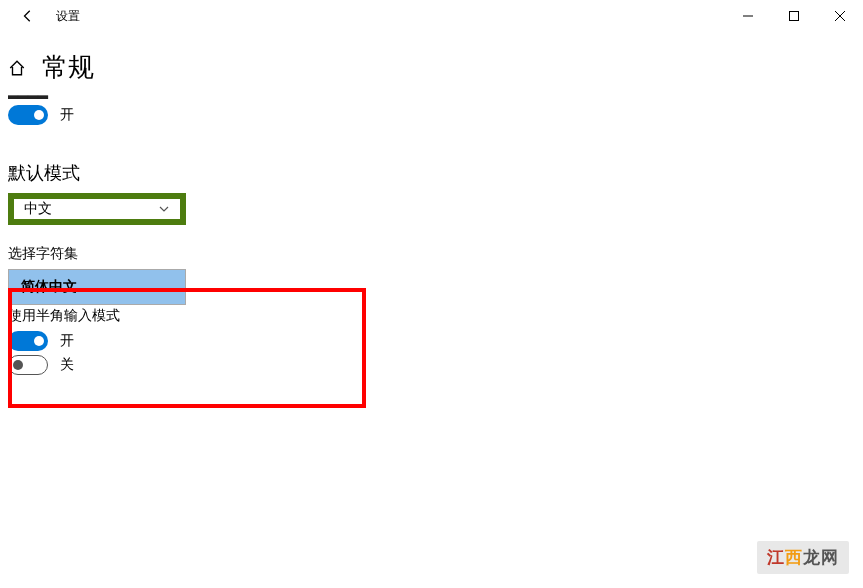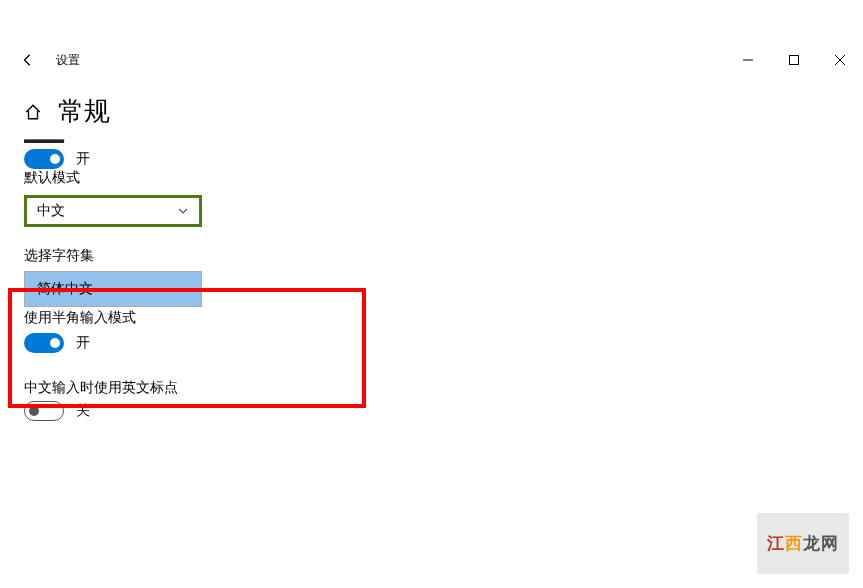--- a/index.html
+++ b/index.html
@@ -9,21 +9,20 @@
       width: 863px;
       height: 588px;
       overflow: hidden;
       position: relative;
     }
     .titlebar {
       height: 32px;
       display: flex;
       align-items: center;
       padding-left: 18px;
-      margin-top: 44px;
     }
     .back-btn {
       width: 20px;
       height: 20px;
       display: flex;
       align-items: center;
       justify-content: center;
       cursor: pointer;
       font-size: 16px;
     }
@@ -37,21 +36,21 @@
     }
     .win-ctrl {
       width: 46px;
       height: 30px;
       display: flex;
       align-items: center;
       justify-content: center;
       cursor: pointer;
     }
     .content {
-      padding: 0 24px;
+      padding: 0 8px;
     }
     .page-header {
       display: flex;
       align-items: center;
       margin-top: 18px;
       margin-bottom: 4px;
     }
     .home-icon {
       width: 18px;
       height: 18px;
@@ -95,32 +94,33 @@
       top: 50%;
       transform: translateY(-50%);
     }
     .toggle.on .knob { background: #fff; right: 4px; }
     .toggle.off .knob { background: #555; left: 4px; }
     .toggle-label {
       margin-left: 12px;
       font-size: 14px;
     }
     .section-title {
-      font-size: 14px;
+      font-size: 18px;
       font-weight: 500;
+      margin-top: 36px;
     }
     .field-label {
       font-size: 14px;
       margin-top: 26px;
     }
     .select-box {
       margin-top: 8px;
       width: 178px;
       height: 32px;
-      border: 3px solid #4d7c0f;
+      border: 6px solid #4d7c0f;
       display: flex;
       align-items: center;
       justify-content: space-between;
       padding: 0 10px;
       cursor: pointer;
       font-size: 14px;
       background: #fff;
     }
     .chevron {
       width: 12px;
@@ -142,36 +142,37 @@
     .dropdown-open {
       margin-top: 6px;
       width: 178px;
       border: 1px solid #aaa;
       background: #f2f2f2;
       font-size: 14px;
     }
     .dropdown-item {
       padding: 8px 12px;
       cursor: pointer;
+      font-weight: bold;
     }
     .dropdown-item.selected {
       background: #91c1ec;
       color: #000;
     }
     .behind-label {
       font-size: 14px;
       margin-top: 2px;
       color: #000000;
     }
     .watermark {
       position: absolute;
       right: 14px;
       bottom: 14px;
       background: #e8e8e8;
-      padding: 19px 10px;
+      padding: 5px 10px;
       border-radius: 2px;
       font-size: 17px;
       letter-spacing: 1px;
     }
     .watermark .c1 { color: #c0392b; font-weight: bold; }
     .watermark .c2 { color: #f39c12; font-weight: bold; }
     .watermark .c3 { color: #555; font-weight: bold; }
   </style>
 </head>
 <body>
@@ -236,21 +237,20 @@
   </div>
 
   <div class="behind-label">使用半角输入模式</div>
   <div class="toggle-row">
     <div class="toggle on">
         <div class="knob"></div>
       </div>
     <div class="toggle-label">开</div>
   </div>
 
-  <div class="field-label">中文输入时使用英文标点</div>
   <div class="toggle-row" style="margin-top:4px">
     <div class="toggle off">
         <div class="knob"></div>
       </div>
     <div class="toggle-label">关</div>
   </div>
 
 
 </div>
 

